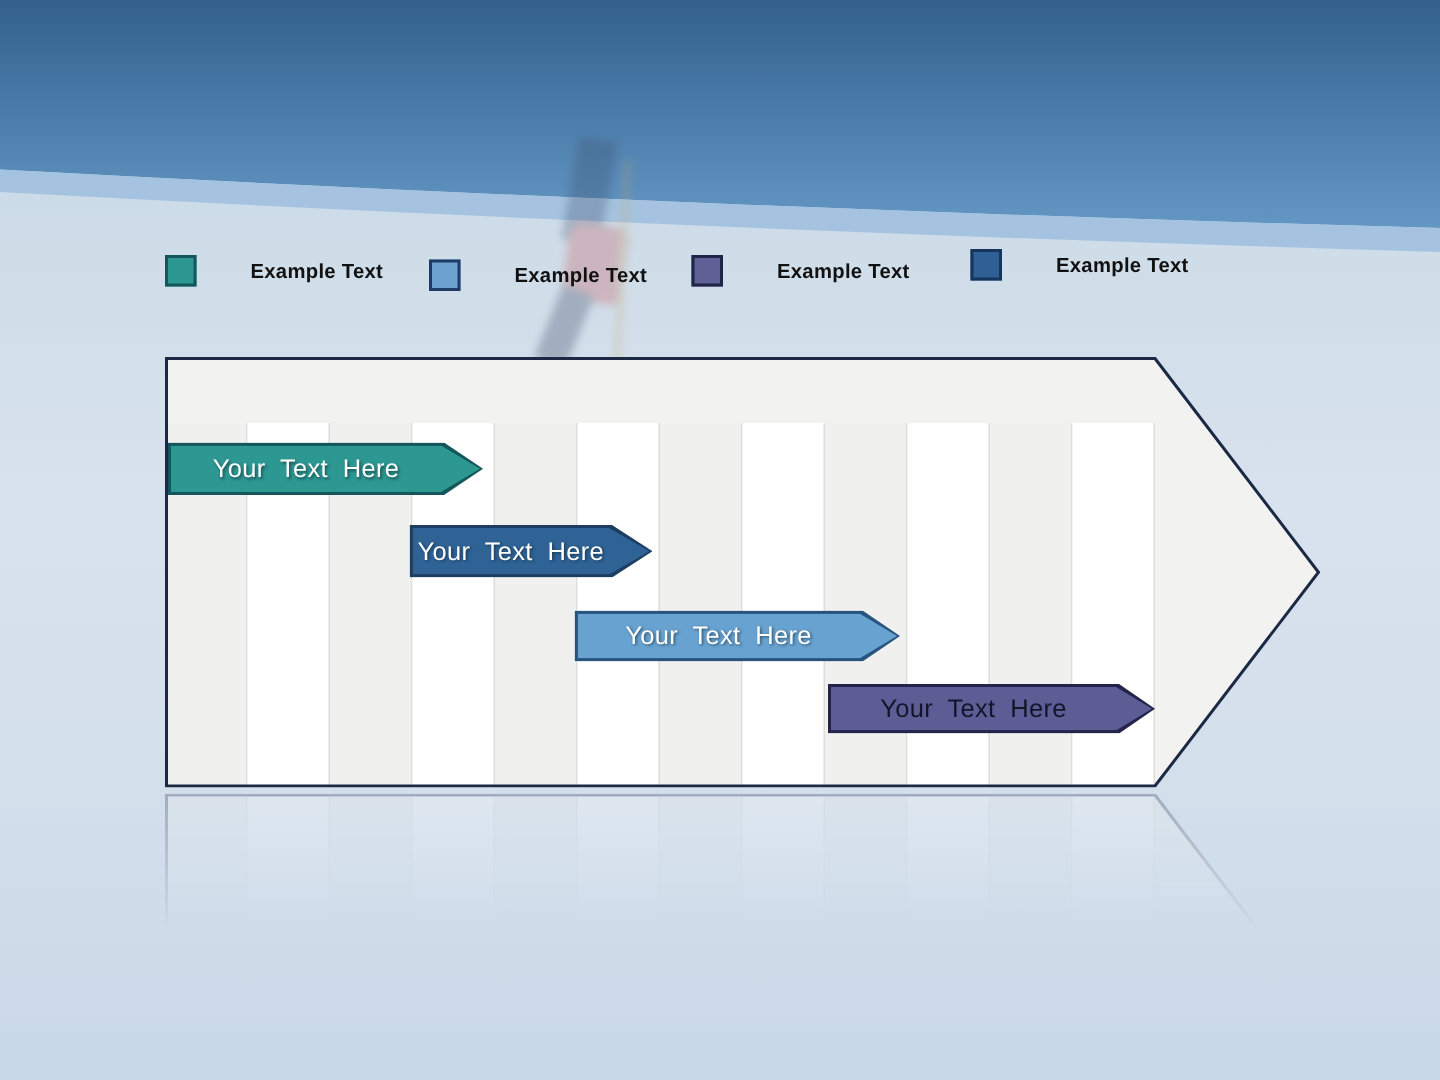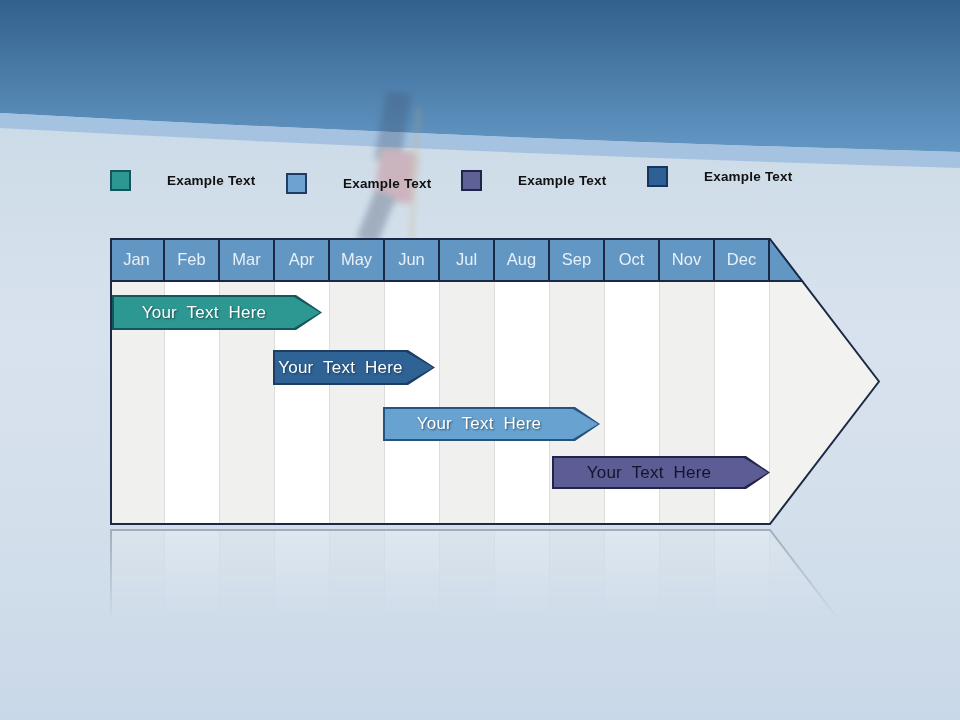--- a/index.html
+++ b/index.html
@@ -103,34 +103,20 @@
         <div class="col"></div>
         <div class="col"></div>
         <div class="col"></div>
         <div class="col"></div>
         <div class="col"></div>
         <div class="col"></div>
         <div class="col"></div>
         <div class="col"></div>
         <div class="col"></div>
       </div>
-      <div class="month-row" style="background-color: rgb(99, 151, 195); color: rgb(231, 240, 248);">
-        <div class="mcell">Jan</div>
-        <div class="mcell">Feb</div>
-        <div class="mcell">Mar</div>
-        <div class="mcell">Apr</div>
-        <div class="mcell">May</div>
-        <div class="mcell">Jun</div>
-        <div class="mcell">Jul</div>
-        <div class="mcell">Aug</div>
-        <div class="mcell">Sep</div>
-        <div class="mcell">Oct</div>
-        <div class="mcell">Nov</div>
-        <div class="mcell">Dec</div>
-      </div>
     </div>
 
     <div class="gantt-bar" style="left:2px;top:57px;width:210px;height:35px;--tip:26px;">
       <div class="bar-outer" style="background-color: rgb(20, 86, 92);"></div>
       <div class="bar-inner" style="background-color: rgb(45, 151, 145);"></div>
       <div class="bar-label lt" style="color: rgb(255, 255, 255);">Your Text Here</div>
     </div>
     <div class="gantt-bar" style="left:163px;top:112px;width:162px;height:35px;--tip:27px;">
       <div class="bar-outer" style="background-color: rgb(28, 62, 98);"></div>
       <div class="bar-inner" style="background-color: rgb(47, 99, 150);"></div>

